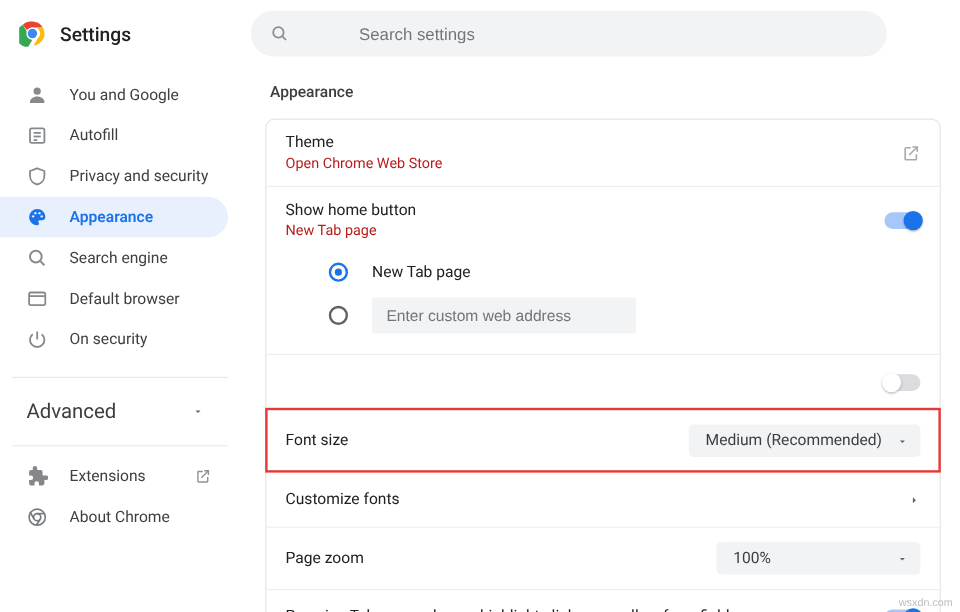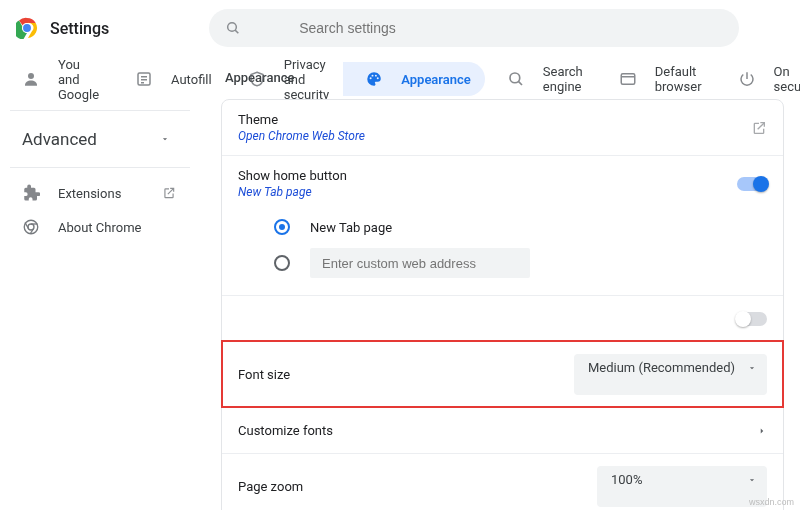--- a/index.html
+++ b/index.html
@@ -23,21 +23,21 @@
     color: #5f6368;
   }
   .search-wrap .si { margin-right: 12px; opacity: .7; }
   .search-input {
     border: none; background: transparent; outline: none; font-size: 14px; width: 100%;
     color: #5f6368;
     margin-left: 44px;
   }
   .body { display: flex; flex: 1; overflow: hidden; }
   .sidebar { width: 205px; padding: 6px 0 6px 0; display: flex; flex-direction: column; }
-  .navlist { display: flex; flex-direction: row; padding-bottom: 6px; }
+  .navlist { display: flex; flex-direction: column; padding-bottom: 6px; }
   .nav-item {
     display: flex; align-items: center; height: 34px;
     padding: 0 14px 0 22px; border-top-right-radius: 18px; border-bottom-right-radius: 18px;
     color: #3c4043; font-size: 13px; cursor: pointer; width: 190px;
   }
   .nav-item .ic { width: 18px; height: 18px; margin-right: 18px; opacity: .75; display:flex; align-items:center; justify-content:center;}
   .nav-item.sel { background: #e8f0fe; color: #1a73e8; font-weight: 600; }
   .nav-item.sel .ic { opacity: 1; }
   .hr { border-top: 1px solid #e8eaed; margin: 8px 0; width: 180px; margin-left: 10px;}
   .advanced {
@@ -51,21 +51,21 @@
   .section-head { font-size: 13px; color: #3c4043; margin: 10px 4px 14px 4px; font-weight: 500;}
   .card {
     border: 1px solid #e3e5e8; border-radius: 8px; background: #fff;
   }
   .row {
     display: flex; align-items: center; padding: 12px 16px;
     border-top: 1px solid #eceef1; min-height: 46px; position: relative;
   }
   .row:first-child { border-top: none; }
   .row .lbl { font-size: 13px; color: #202124; }
-  .row .sub { font-size: 12px; color: #1d4ed8; margin-top: 2px; font-style: italic; }
+  .row .sub { font-size: 12px; color: #b91c1c; margin-top: 2px; }
   .row .col { display: flex; flex-direction: column; }
   .row .ctrl { margin-left: auto; display: flex; align-items: center; }
   .row.highlight { outline: 2px solid #e53935; outline-offset: -1px; border-top-color: transparent;}
   .row.highlight + .row { border-top-color: transparent; }
 
   .open-icon { opacity: .55; }
   .caret { font-size: 10px; color: #5f6368; margin-left: 12px; }
 
   
   .toggle { width: 30px; height: 14px; border-radius: 8px; position: relative; }
@@ -80,21 +80,21 @@
   .radio-row { display:flex; align-items:center; height: 36px; }
   .radio { width:16px; height:16px; border-radius:50%; border:2px solid #5f6368; margin-right: 20px; position:relative; }
   .radio.sel { border-color:#1a73e8; }
   .radio.sel::after{ content:""; position:absolute; inset:3px; background:#1a73e8; border-radius:50%; }
   .custom-input {
     background: #f1f3f4; border:none; height: 30px; padding: 0 12px; width: 220px;
     border-radius: 2px; font-size: 13px; color:#5f6368; outline:none;
   }
 
   .select-pill {
-    background: #f1f3f4; border-radius: 4px; padding: 6px 10px 20px 14px;
+    background: #f1f3f4; border-radius: 4px; padding: 6px 10px 6px 14px;
     display:flex; align-items:center; font-size: 13px; min-width: 90px;
     justify-content: space-between; color:#3c4043;text-align:center;
   }
 
   .watermark {
     position: absolute; right: 6px; bottom: 3px; font-size: 9px;
     color: #bdbdbd; font-family: Arial;
   }
 
   svg { display:block; }

